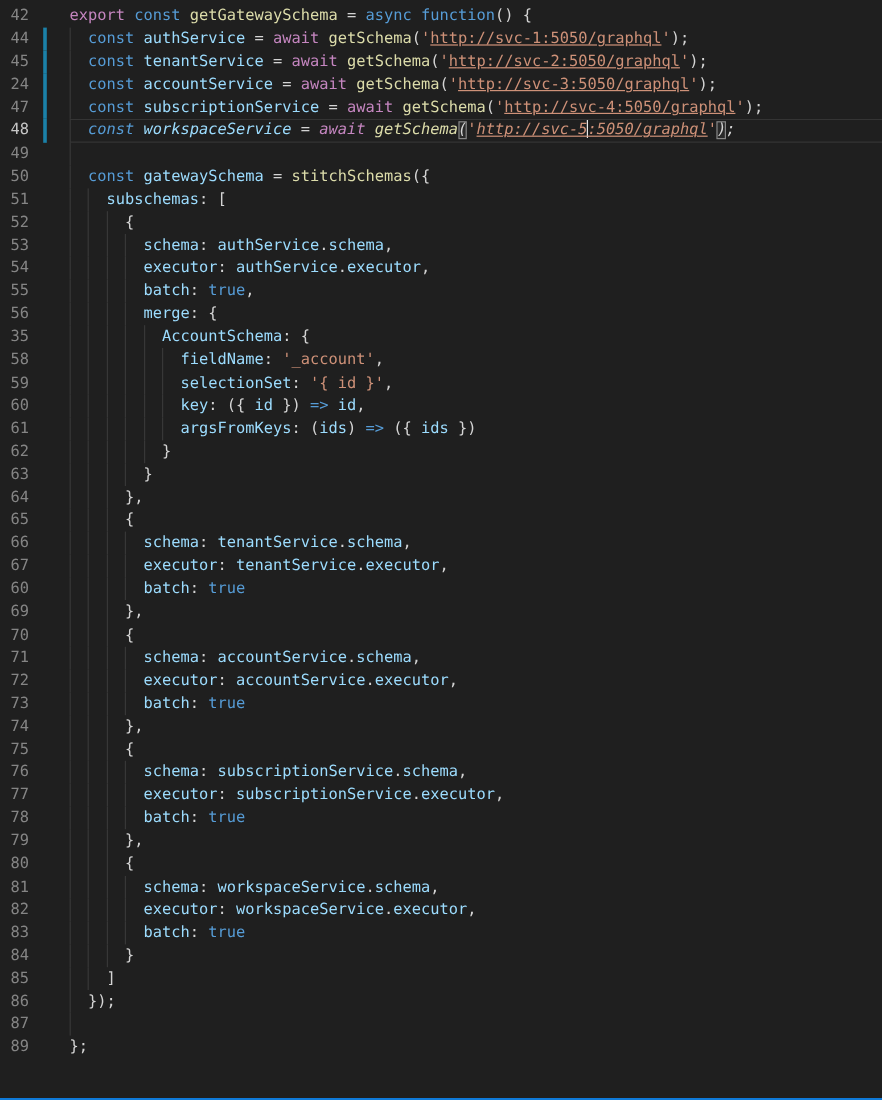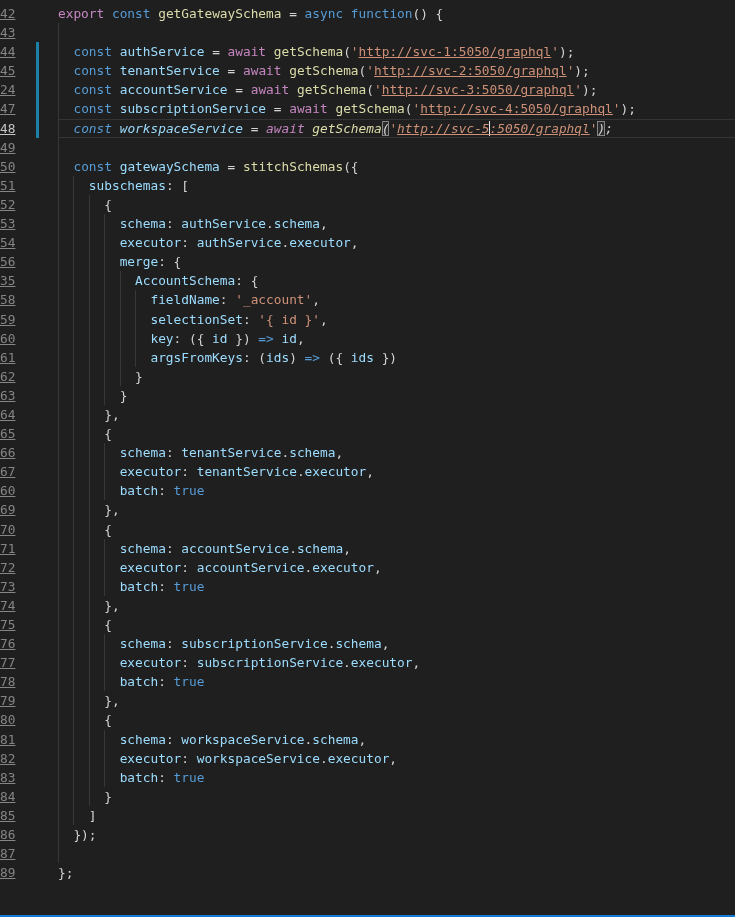--- a/index.html
+++ b/index.html
@@ -6,22 +6,22 @@
   body{width:735px;height:917px;overflow:hidden;position:relative;}
   .editor{
     position:relative;width:735px;height:917px;box-sizing:border-box;
     padding-top:4px;
     font-family:"DejaVu Sans Mono","Liberation Mono",monospace;
     font-size:12.8px;line-height:19.1px;
     color:#d4d4d4;cursor:text;
   }
   .row{display:flex;height:19.1px;position:relative;}
   .num{
-    width:33px;flex:none;text-align:left;color:#858585;
-    user-select:none;font-size:12.8px;text-decoration:underline;
+    width:33px;flex:none;text-align:center;color:#858585;
+    user-select:none;font-size:12.8px;
   }
   .row.current .num{color:#c6c6c6;}
   .barslot{width:25px;flex:none;position:relative;}
   .gitbar{position:absolute;left:3px;top:0;width:3px;height:100%;}
   .content{flex:1;position:relative;white-space:pre;}
   .row.current .content{box-shadow:inset 0 1px 0 #343434, inset 0 -1px 0 #343434;font-style:italic;}
   .guide{position:absolute;top:0;bottom:0;width:1px;background:#373737;}
   .tok{position:relative;}
   .tok.u{text-decoration:underline;}
   .tok.b{outline:1px solid #868686;outline-offset:-1px;background:rgba(120,120,120,0.12);}
@@ -34,25 +34,20 @@
 <style>.tok.kw{color:#C586C0;}.tok.st{color:#569CD6;}.tok.fn{color:#DCDCAA;}.tok.vr{color:#9CDCFE;}.tok.str{color:#CE9178;}.tok.pn{color:#D4D4D4;}.num{color:#858585;}.row.current .num{color:#C6C6C6;}.gitbar{background:#1B81A8;}.guide{background:#373737;}.row.current .content{box-shadow:inset 0 1px 0 #343434, inset 0 -1px 0 #343434;}.tok.b{outline:1px solid #868686;}.caret{background:#EAEAEA;}</style></head>
 <body style="background: rgb(31, 31, 31);">
 
 <div class="editor">
     <div class="row">
       <div class="num">42</div>
       <div class="barslot"></div>
       <div class="content"><span class="tok kw">export</span><span class="tok pn"> </span><span class="tok st">const</span><span class="tok pn"> </span><span class="tok fn">getGatewaySchema</span><span class="tok pn"> = </span><span class="tok st">async</span><span class="tok pn"> </span><span class="tok st">function</span><span class="tok pn">() {</span></div>
     </div>
     <div class="row">
-      <div class="num">43</div>
-      <div class="barslot"></div>
-      <div class="content"><div class="guide" style="left: calc(0ch);"></div></div>
-    </div>
-    <div class="row">
       <div class="num">44</div>
       <div class="barslot">
         <div class="gitbar"></div>
       </div>
       <div class="content"><div class="guide" style="left: calc(0ch);"></div><span class="tok pn">  </span><span class="tok st">const</span><span class="tok pn"> </span><span class="tok vr">authService</span><span class="tok pn"> = </span><span class="tok kw">await</span><span class="tok pn"> </span><span class="tok fn">getSchema</span><span class="tok pn">(</span><span class="tok str">'</span><span class="tok str u">http://svc-1:5050/graphql</span><span class="tok str">'</span><span class="tok pn">);</span></div>
     </div>
     <div class="row">
       <div class="num">45</div>
       <div class="barslot">
         <div class="gitbar"></div>
@@ -102,20 +97,25 @@
     </div>
     <div class="row">
       <div class="num">53</div>
       <div class="barslot"></div>
       <div class="content"><div class="guide" style="left: calc(0ch);"></div><div class="guide" style="left: calc(2ch);"></div><div class="guide" style="left: calc(4ch);"></div><div class="guide" style="left: calc(6ch);"></div><span class="tok pn">        </span><span class="tok vr">schema</span><span class="tok pn">: </span><span class="tok vr">authService</span><span class="tok pn">.</span><span class="tok vr">schema</span><span class="tok pn">,</span></div>
     </div>
     <div class="row">
       <div class="num">54</div>
       <div class="barslot"></div>
       <div class="content"><div class="guide" style="left: calc(0ch);"></div><div class="guide" style="left: calc(2ch);"></div><div class="guide" style="left: calc(4ch);"></div><div class="guide" style="left: calc(6ch);"></div><span class="tok pn">        </span><span class="tok vr">executor</span><span class="tok pn">: </span><span class="tok vr">authService</span><span class="tok pn">.</span><span class="tok vr">executor</span><span class="tok pn">,</span></div>
+    </div>
+    <div class="row">
+      <div class="num">55</div>
+      <div class="barslot"></div>
+      <div class="content"><div class="guide" style="left: calc(0ch);"></div><div class="guide" style="left: calc(2ch);"></div><div class="guide" style="left: calc(4ch);"></div><div class="guide" style="left: calc(6ch);"></div><span class="tok pn">        </span><span class="tok vr">batch</span><span class="tok pn">: </span><span class="tok st">true</span><span class="tok pn">,</span></div>
     </div>
     <div class="row">
       <div class="num">56</div>
       <div class="barslot"></div>
       <div class="content"><div class="guide" style="left: calc(0ch);"></div><div class="guide" style="left: calc(2ch);"></div><div class="guide" style="left: calc(4ch);"></div><div class="guide" style="left: calc(6ch);"></div><span class="tok pn">        </span><span class="tok vr">merge</span><span class="tok pn">: {</span></div>
     </div>
     <div class="row">
       <div class="num">35</div>
       <div class="barslot"></div>
       <div class="content"><div class="guide" style="left: calc(0ch);"></div><div class="guide" style="left: calc(2ch);"></div><div class="guide" style="left: calc(4ch);"></div><div class="guide" style="left: calc(6ch);"></div><div class="guide" style="left: calc(8ch);"></div><span class="tok pn">          </span><span class="tok vr">AccountSchema</span><span class="tok pn">: {</span></div>

